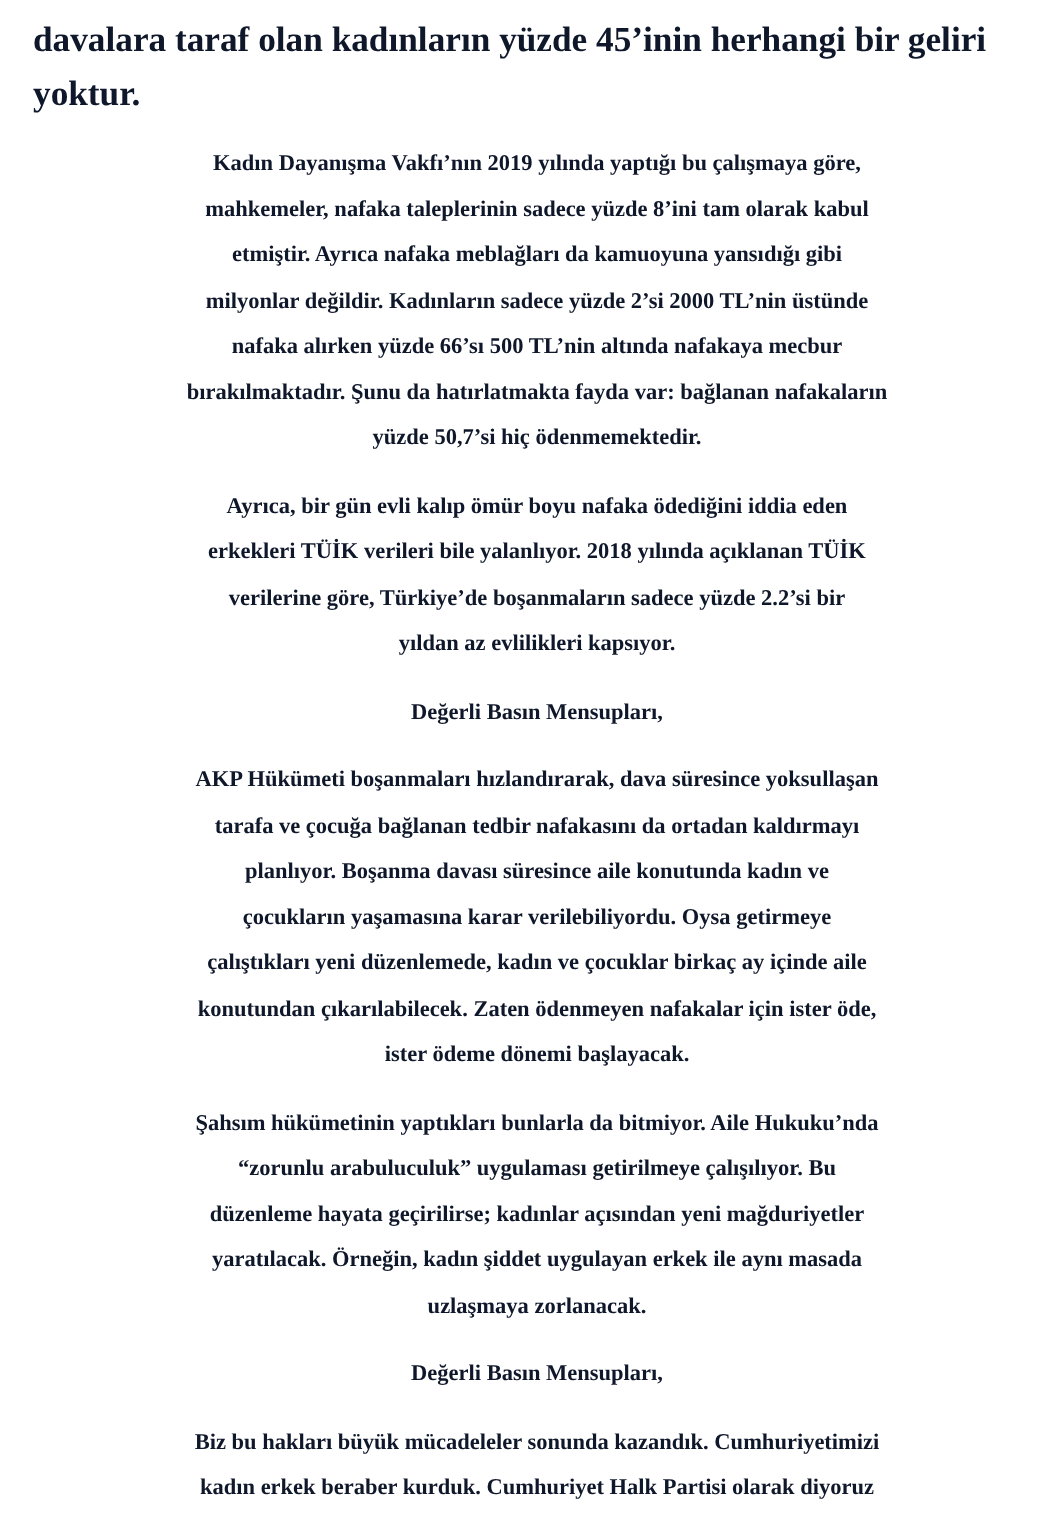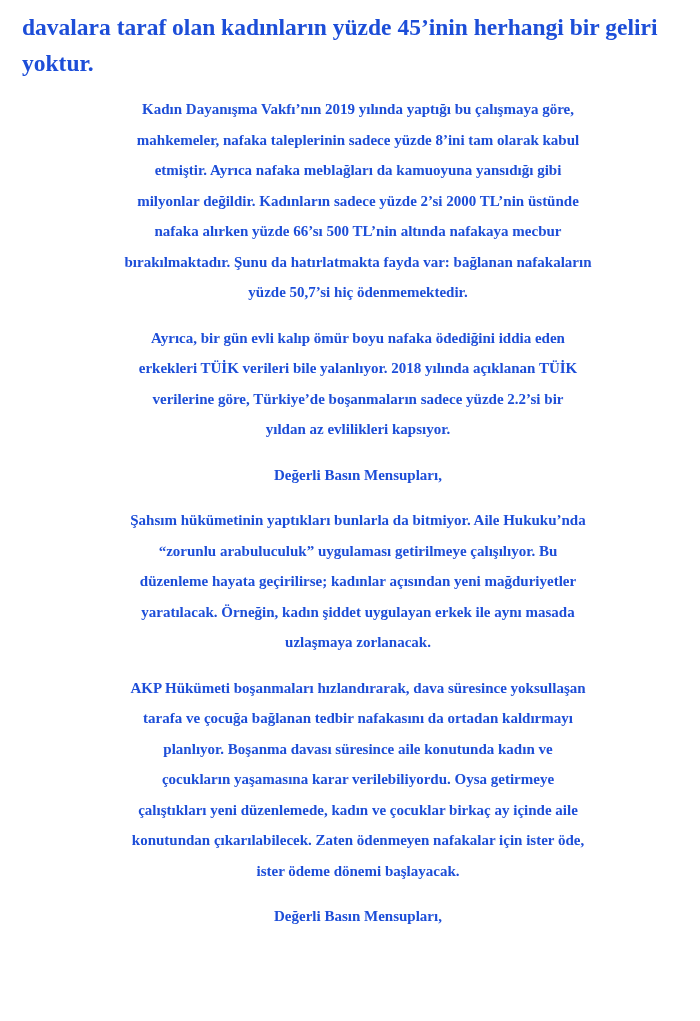--- a/index.html
+++ b/index.html
@@ -9,21 +9,21 @@
   }
   .page {
     position: relative;
     width: 700px;
     height: 1021px;
     background: #ffffff;
     overflow: hidden;
     box-sizing: border-box;
     padding: 9px 6px 0 22px;
     font-family: "Liberation Serif", "DejaVu Serif", serif;
-    color: #1d4ed8;
+    color: #0f172a;
   }
   .heading {
     font-size: 23.5px;
     font-weight: bold;
     line-height: 36px;
     margin: 0 0 13px 0;
     white-space: pre-line;
   }
   .para {
     font-size: 15px;
@@ -49,29 +49,31 @@
 bırakılmaktadır. Şunu da hatırlatmakta fayda var: bağlanan nafakaların
 yüzde 50,7’si hiç ödenmemektedir.</p>
 
   <p class="para">Ayrıca, bir gün evli kalıp ömür boyu nafaka ödediğini iddia eden
 erkekleri TÜİK verileri bile yalanlıyor. 2018 yılında açıklanan TÜİK
 verilerine göre, Türkiye’de boşanmaların sadece yüzde 2.2’si bir
 yıldan az evlilikleri kapsıyor.</p>
 
   <p class="para">Değerli Basın Mensupları,</p>
 
-  <p class="para">Şahsım hükümetinin yaptıkları bunlarla da bitmiyor. Aile Hukuku’nda
-“zorunlu arabuluculuk” uygulaması getirilmeye çalışılıyor. Bu
-düzenleme hayata geçirilirse; kadınlar açısından yeni mağduriyetler
-yaratılacak. Örneğin, kadın şiddet uygulayan erkek ile aynı masada
-uzlaşmaya zorlanacak.</p>
-
   <p class="para">AKP Hükümeti boşanmaları hızlandırarak, dava süresince yoksullaşan
 tarafa ve çocuğa bağlanan tedbir nafakasını da ortadan kaldırmayı
 planlıyor. Boşanma davası süresince aile konutunda kadın ve
 çocukların yaşamasına karar verilebiliyordu. Oysa getirmeye
 çalıştıkları yeni düzenlemede, kadın ve çocuklar birkaç ay içinde aile
 konutundan çıkarılabilecek. Zaten ödenmeyen nafakalar için ister öde,
 ister ödeme dönemi başlayacak.</p>
 
+  <p class="para">Şahsım hükümetinin yaptıkları bunlarla da bitmiyor. Aile Hukuku’nda
+“zorunlu arabuluculuk” uygulaması getirilmeye çalışılıyor. Bu
+düzenleme hayata geçirilirse; kadınlar açısından yeni mağduriyetler
+yaratılacak. Örneğin, kadın şiddet uygulayan erkek ile aynı masada
+uzlaşmaya zorlanacak.</p>
+
   <p class="para">Değerli Basın Mensupları,</p>
 
+  <p class="para">Biz bu hakları büyük mücadeleler sonunda kazandık. Cumhuriyetimizi
+kadın erkek beraber kurduk. Cumhuriyet Halk Partisi olarak diyoruz</p>
 </div>
 
 </body></html>

